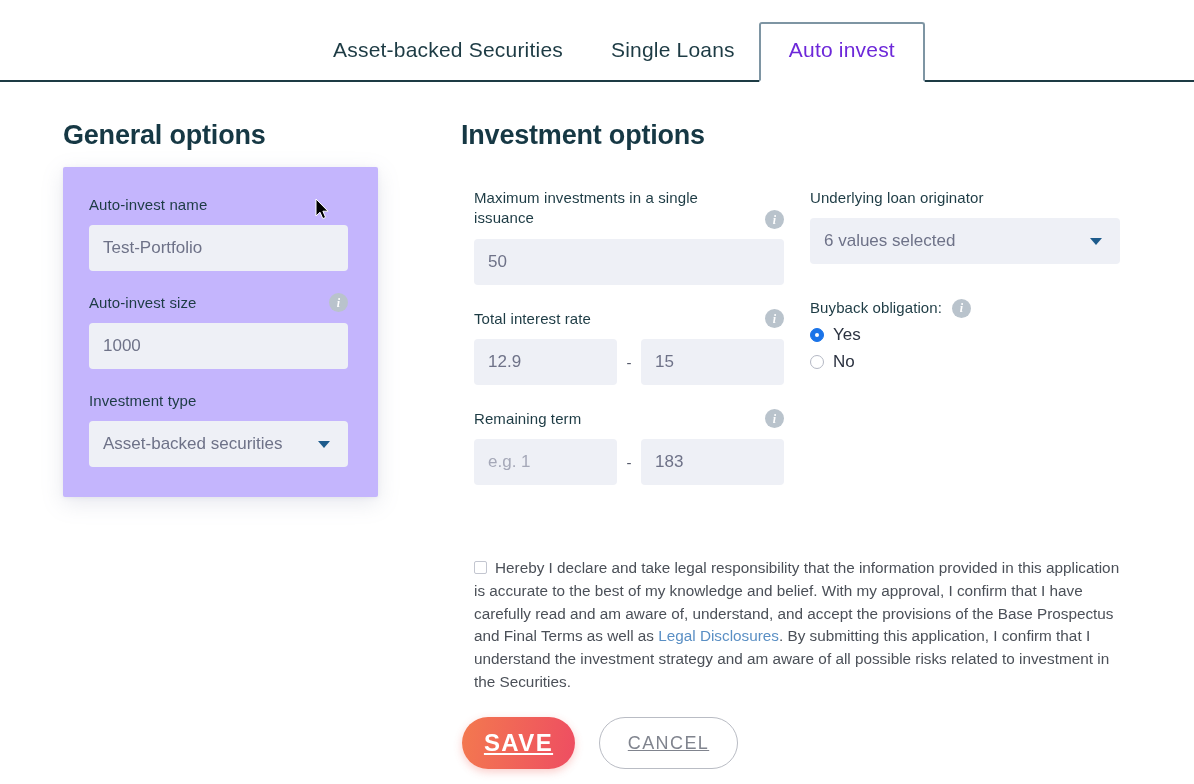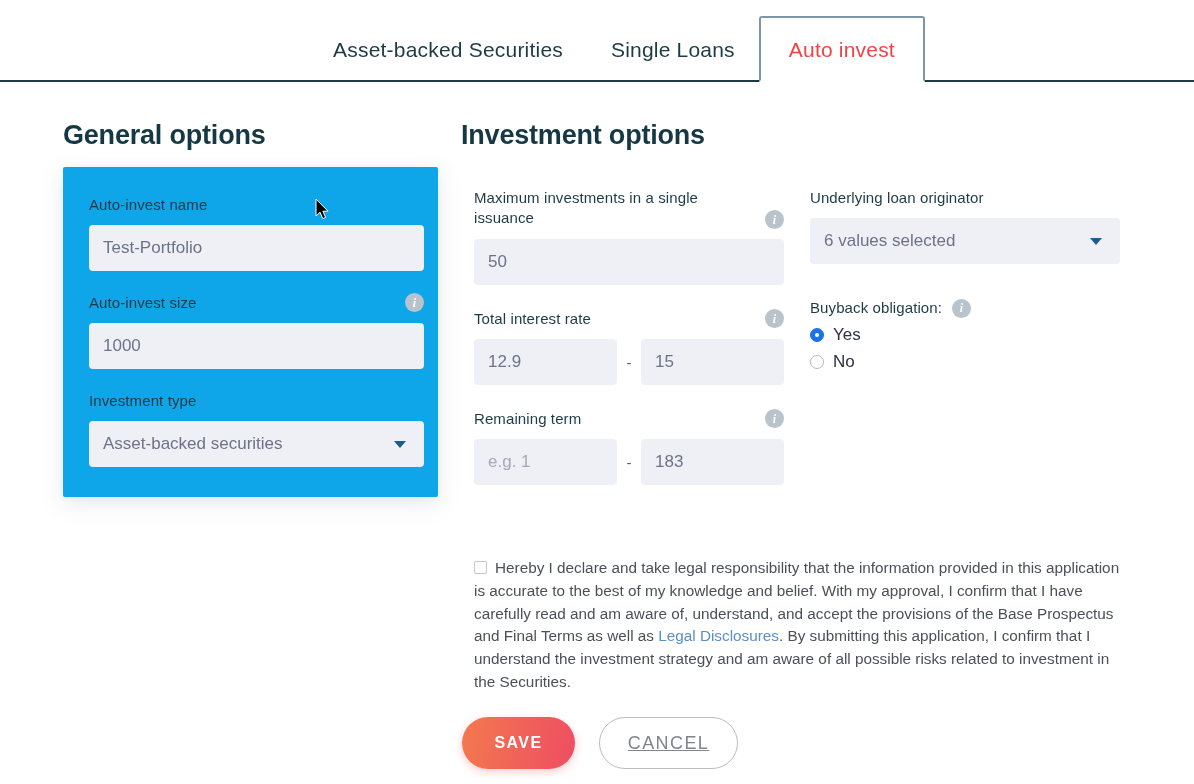--- a/index.html
+++ b/index.html
@@ -39,52 +39,52 @@
     font-size: 21px;
     letter-spacing: 0.2px;
     color: #1d3b44;
     padding: 0 24px 18px 24px;
     background: transparent;
     cursor: pointer;
     white-space: nowrap;
     font-weight: 400;
   }
   .tab.active {
-    color: #ef4444;
+    color: #6d28d9;
     background: #ffffff;
     border: 2px solid #7e95a3;
     border-bottom: 2px solid #ffffff;
     border-radius: 3px 3px 0 0;
-    padding: 20px 28px 18px 28px;
+    padding: 14px 28px 18px 28px;
     margin-bottom: -2px;
     position: relative;
     z-index: 3;
   }
 
   
   .section-title {
     font-size: 27px;
     font-weight: bold;
     color: #163844;
     letter-spacing: -0.2px;
   }
   #gen-title { position: absolute; left: 63px; top: 120px; text-align: right; }
   #inv-title { position: absolute; left: 461px; top: 120px; }
 
   
   .card {
     position: absolute;
     left: 63px;
     top: 167px;
-    width: 375px;
+    width: 315px;
     height: 330px;
-    background: #0ea5e9;
+    background: #c4b5fd;
     box-shadow: 0 6px 22px rgba(120,130,160,0.18), 0 1px 4px rgba(120,130,160,0.10);
     border-radius: 2px;
-    padding: 28px 14px 0 26px;
+    padding: 28px 30px 0 26px;
   }
 
   .field-label {
     font-size: 15px;
     color: #1d3b44;
     letter-spacing: 0.1px;
     line-height: 20px;
   }
   .label-row {
     display: flex;
@@ -233,26 +233,27 @@
     display: flex;
     align-items: center;
     gap: 24px;
   }
   .btn-save {
     width: 113px; height: 52px;
     border: none;
     border-radius: 26px;
     background: linear-gradient(100deg, #f3794f 0%, #ee4d62 100%);
     color: #ffffff;
-    font-size: 16px;
+    font-size: 24px;
     letter-spacing: 1.4px;
     font-weight: bold;
     cursor: pointer;
     font-family: "Liberation Sans", sans-serif;
     box-shadow: 0 3px 9px rgba(238,90,80,0.30);
+    text-decoration: underline;
   }
   .btn-cancel {
     width: 139px; height: 52px;
     border: 1.6px solid #b9bcc4;
     border-radius: 26px;
     background: #ffffff;
     color: #80848e;
     font-size: 18px;
     letter-spacing: 1.4px;
     cursor: pointer;

